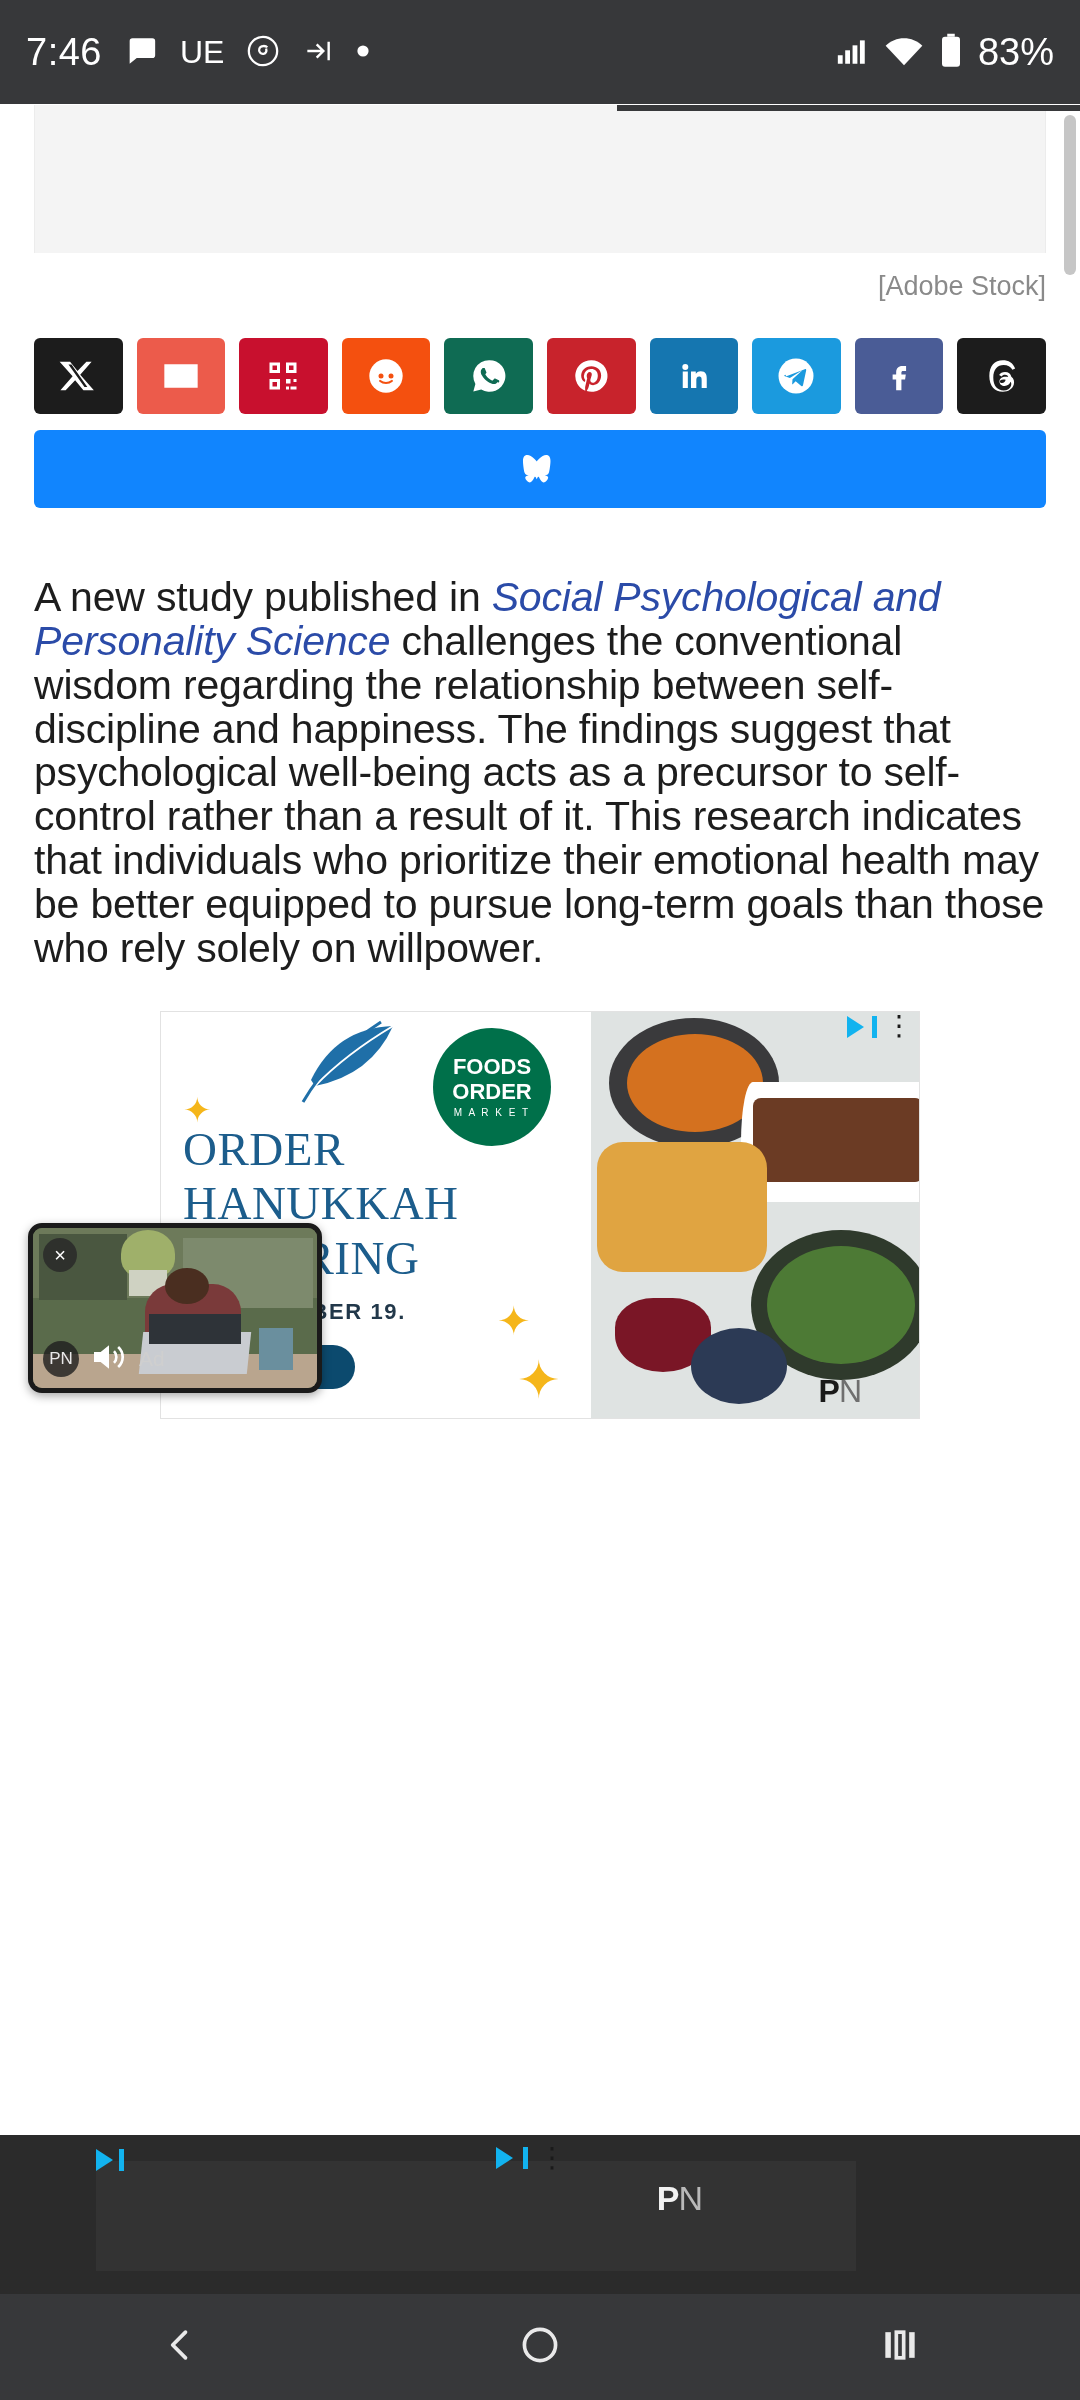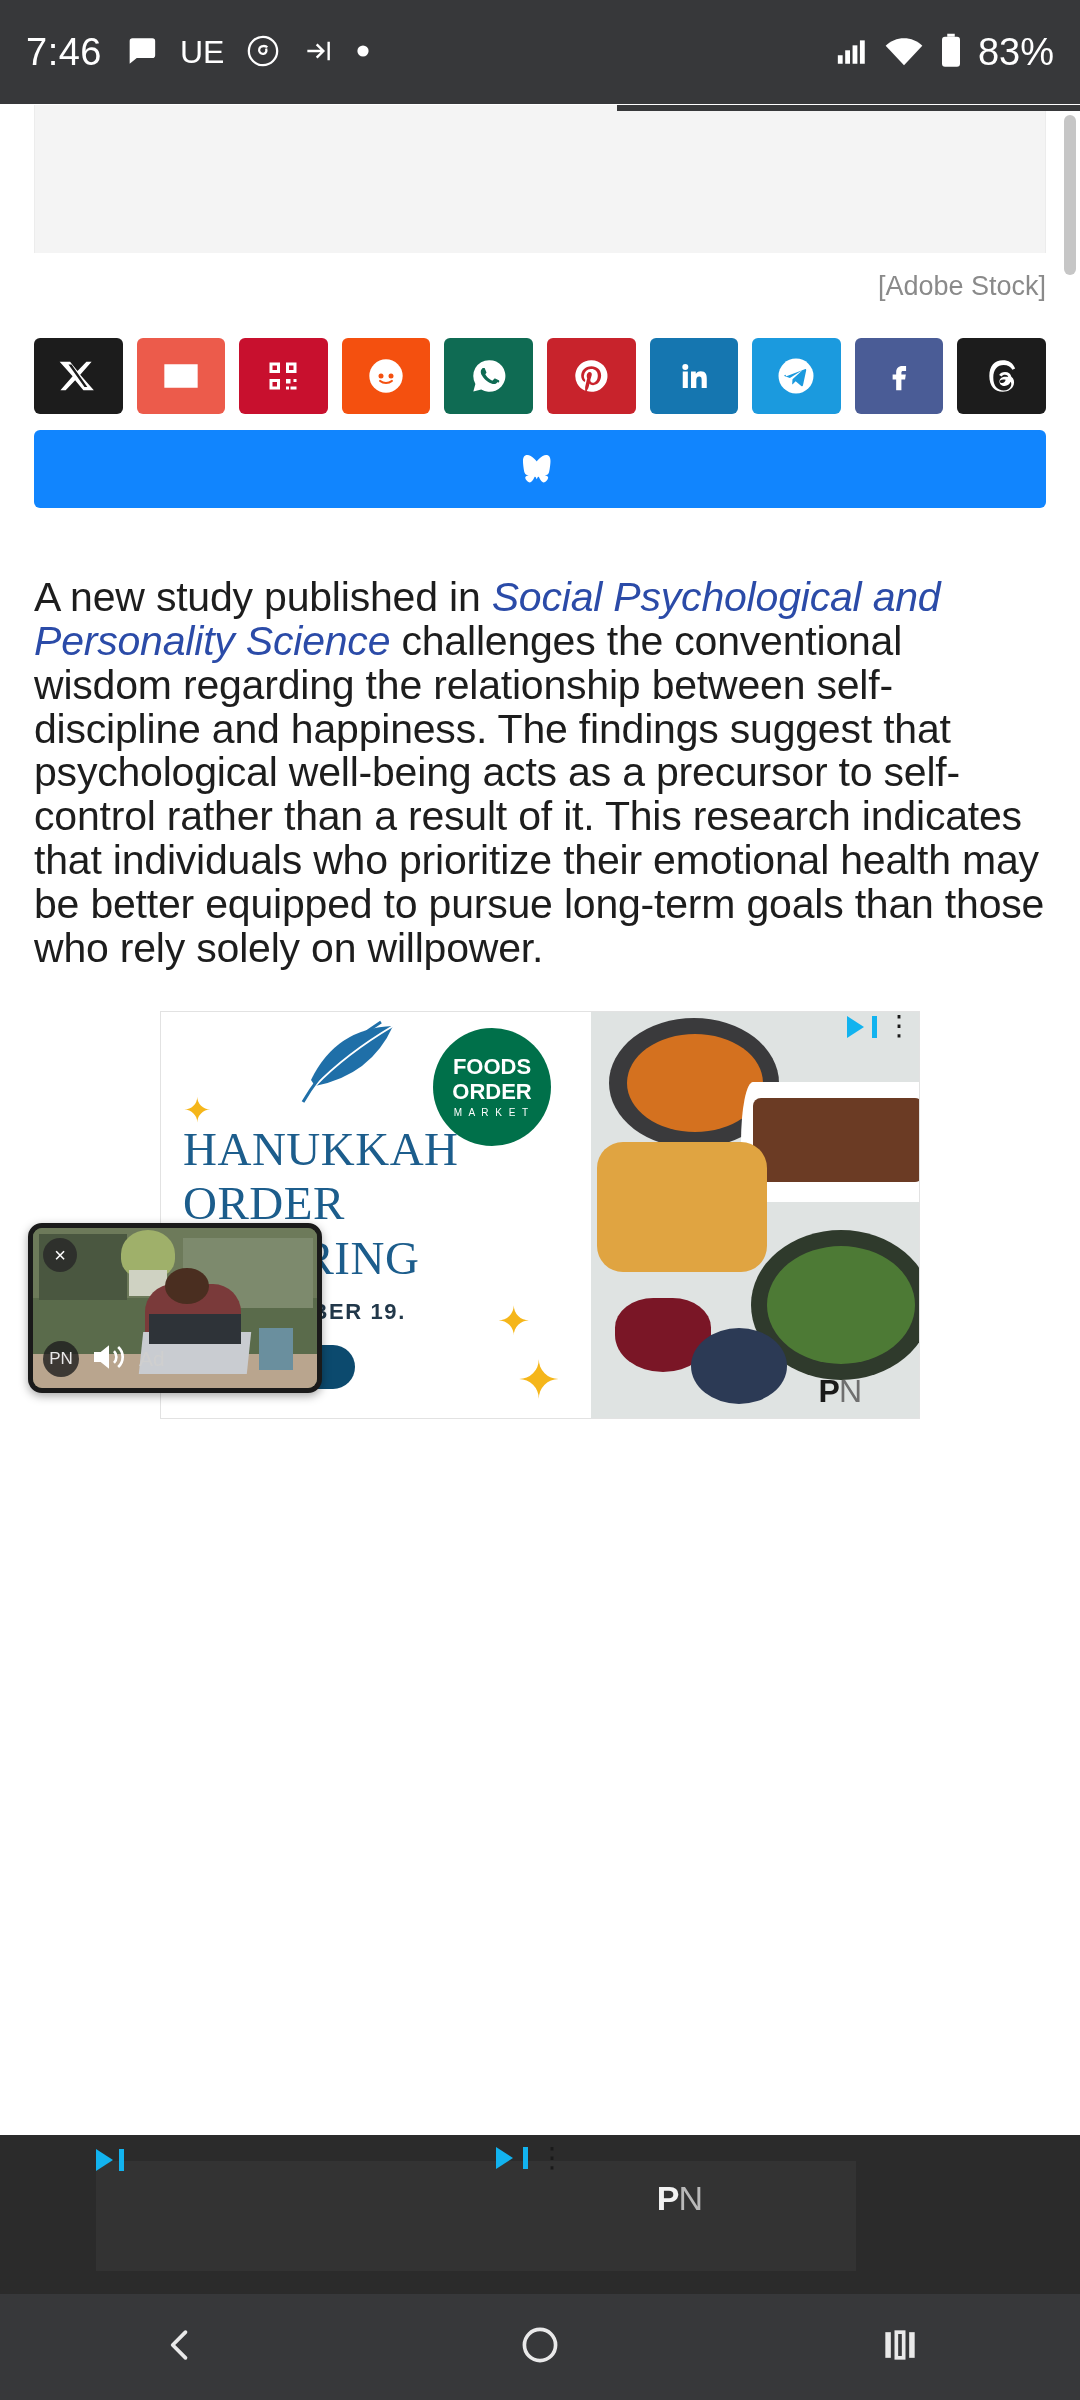--- a/index.html
+++ b/index.html
@@ -515,22 +515,22 @@
           <path d="M14 66 Q45 34 92 6" stroke="#ffffff" stroke-width="2" fill="none"></path>
           <path d="M2 82 Q30 34 80 2" stroke="#1f6fa8" stroke-width="3" fill="none"></path>
         </svg>
         <div class="star" style="left:22px; top:78px;">✦</div>
         <div class="wf-logo">
           <span>FOODS</span>
           <span>ORDER</span>
           <span class="mk">M A R K E T</span>
         </div>
         <div class="ad-head">
+          <div>ORDER</div>
           <div>HANUKKAH</div>
-          <div>ORDER</div>
           <div>CATERING</div>
         </div>
         <div class="ad-sub">BY DECEMBER 19.</div>
         <div class="ad-cta">Order now</div>
         <div class="star" style="left:336px; top:286px; font-size:40px;">✦</div>
         <div class="star" style="left:356px; top:338px; font-size:52px;">✦</div>
       </div>
       <div class="ad-right">
         <div class="adchoice">
           <span class="tri"></span>

